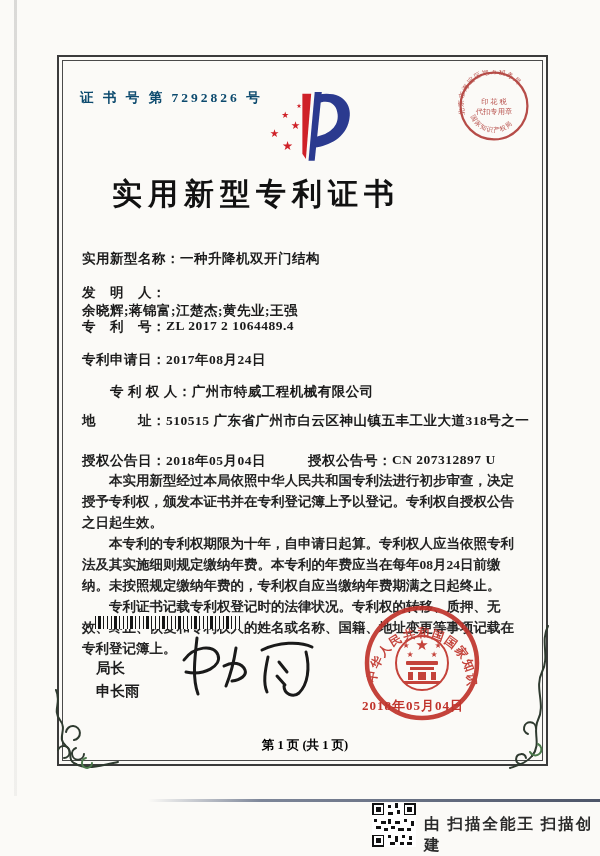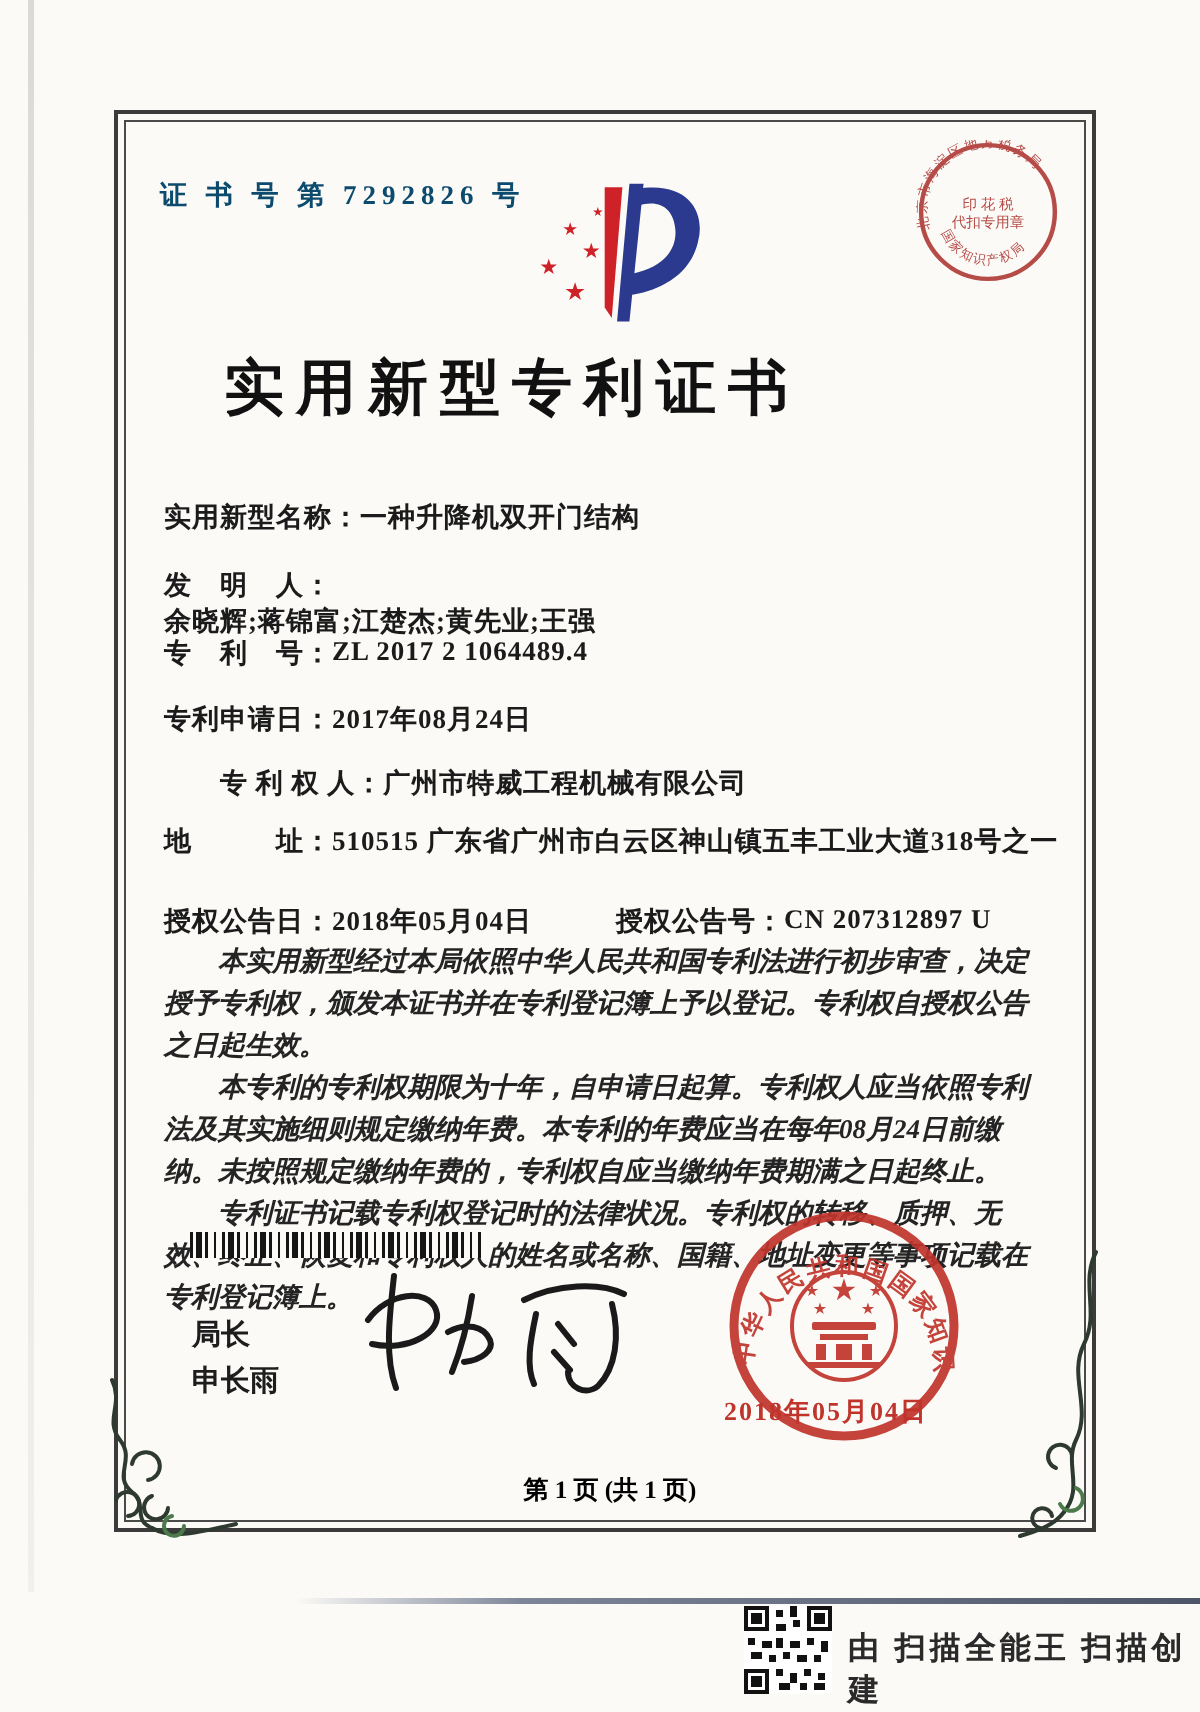--- a/index.html
+++ b/index.html
@@ -29,21 +29,21 @@
   .row-name   { top:250px; }
   .row-inv    { top:284px;flex-direction:column; }
   .row-no     { top:318px; }
   .row-file   { top:351px; }
   .row-holder { top:383px;margin-left:28px; }
   .row-addr   { top:412px; width:452px; }
   .row-addr .val { width:372px; line-height:17px; }
   .row-grant  { top:452px; width:452px;align-items:flex-end; }
   .grant-no-pair { margin-left:42px; display:flex; }
   .body-text { position:absolute; left:82px; top:470px; width:443px;
-    font-size:13.5px; line-height:21px; font-style:italic; font-weight:600;
+    font-size:13.5px; line-height:21px; font-weight:600;
     color:#242424; }
   .body-text p { text-indent:2em; }
   .barcode { position:absolute; left:95px; top:616px; width:147px; height:13px;
     background:repeating-linear-gradient(90deg,
       #151515 0 1.5px, #fbfaf7 1.5px 3px,
       #151515 3px 6px, #fbfaf7 6px 7.5px,
       #151515 7.5px 9px, #fbfaf7 9px 12px,
       #151515 12px 13px, #fbfaf7 13px 16px); }
   .director { position:absolute; left:96px; top:657px; font-size:14.5px;
     font-weight:700; line-height:23px; color:#1d1d1d; }

